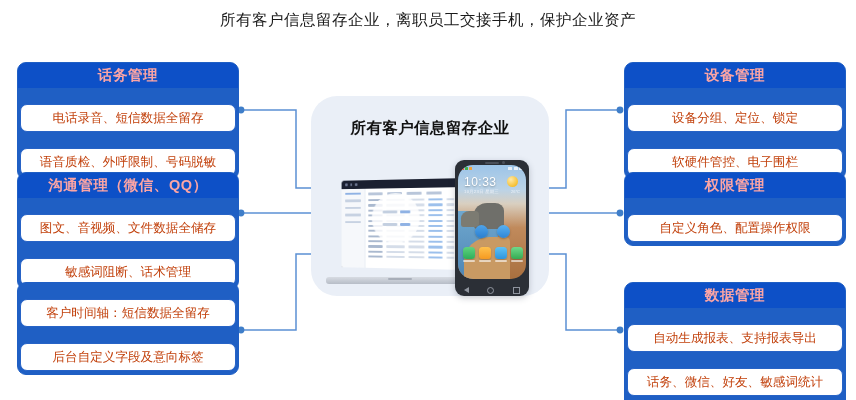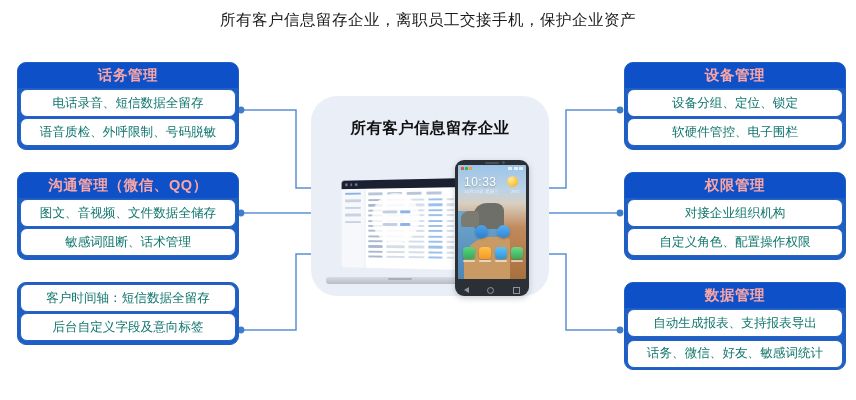--- a/index.html
+++ b/index.html
@@ -39,27 +39,27 @@
     color:#fca5a5;
     font-size:14.5px;
     font-weight:bold;
     display:flex;align-items:center;justify-content:center;
     letter-spacing:.6px;
     white-space:nowrap;
   }
   .card-row{
     height:28px;
     background:#ffffff;
-    color:#0f766e;
+    color:#c2410c;
     font-size:12.6px;
     display:flex;align-items:center;justify-content:center;
     border:1.4px solid #2763c6;
     border-radius:7px;
     box-sizing:border-box;
-    margin:1px 2px;
+    margin:16px 2px;
     white-space:nowrap;
   }
   .card-row.r2{margin-bottom:2.5px;}
 
   
   .c-l{left:17px;}
   .c-r{left:624px;}
   .c-t1{top:62px;}
   .c-t2{top:172px;text-align:center;}
   .c-t3{top:282px;}
@@ -127,21 +127,21 @@
   }
 
   
   .phone{
     position:absolute;left:455px;top:160px;width:74px;height:136px;
     background:#2b2f36;border-radius:9px;padding:5px 3px;
     box-sizing:border-box;
     box-shadow:0 2px 6px rgba(40,50,70,.25);
   }
   .ph-screen{
-    position:relative;width:68px;height:114px;border-radius:1px;overflow:hidden;
+    position:relative;width:68px;height:114px;border-radius:15px;overflow:hidden;
     background:linear-gradient(#9cc4e8 0%,#bcd3e6 22%,#d9cfc0 34%,#c08a5c 55%,#a9703f 100%);
   }
   .ph-sea{position:absolute;left:0;top:46px;width:40px;height:68px;
     background:linear-gradient(#6fa8cf,#4f86b4);}
   .ph-cliff{position:absolute;left:16px;top:38px;width:30px;height:26px;
     background:#6f6f6a;border-radius:44% 30% 14% 12%;}
   .ph-cliff2{position:absolute;left:3px;top:46px;width:18px;height:16px;
     background:#7c7b72;border-radius:46% 22% 18% 14%;}
   .ph-shore{position:absolute;left:6px;top:72px;width:46px;height:44px;
     background:#c99a63;border-radius:56% 10% 0 0;}
@@ -407,21 +407,20 @@
   </div>
 
   <div class="card c-r c-t1">
     <div class="card-head">设备管理</div>
     <div class="card-row">设备分组、定位、锁定</div>
     <div class="card-row r2">软硬件管控、电子围栏</div>
   </div>
 
   <div class="card c-r c-t2">
     <div class="card-head">权限管理</div>
-    <div class="card-row">对接企业组织机构</div>
     <div class="card-row r2">自定义角色、配置操作权限</div>
   </div>
 
   <div class="card c-r c-t3">
     <div class="card-head">数据管理</div>
     <div class="card-row r2">自动生成报表、支持报表导出</div>
     <div class="card-row">话务、微信、好友、敏感词统计</div>
   </div>
 
 </div>

